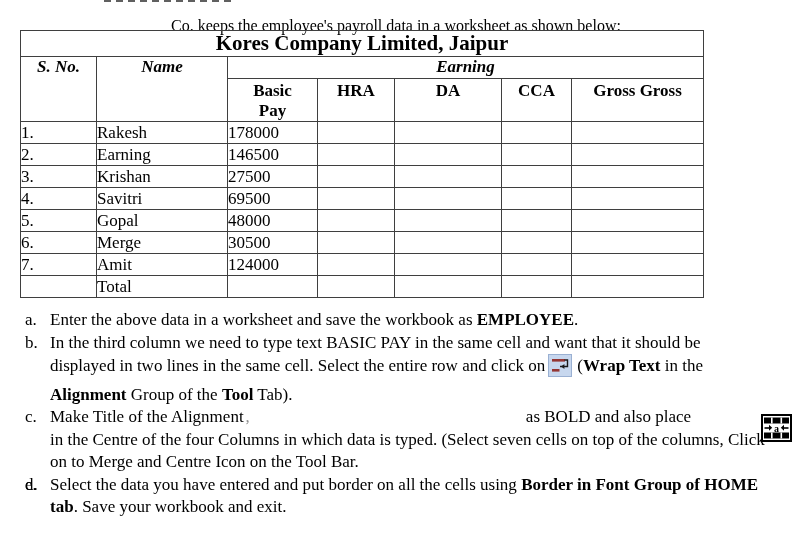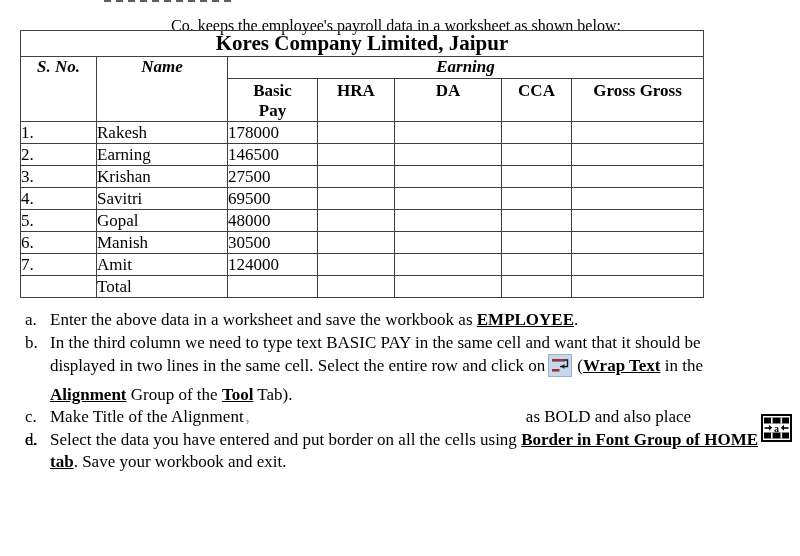--- a/index.html
+++ b/index.html
@@ -45,21 +45,21 @@
   td.c-sno  { padding-left: 9px; }
   td.c-name { padding-left: 8px; }
   td.c-basic { text-align: left; padding-right: 7px; }
   .instructions {
     position: absolute; top: 309px; left: 25px;
     width: 740px;
     font-size: 17px; line-height: 22.5px;
   }
   .instr { position: relative; padding-left: 25px; }
   .instr .ltr { position: absolute; left: 0; top: 0; }
-  .b { font-weight: 700; text-decoration: underline; }
+  .b { font-weight: 700; }
   .faint { opacity: .45; margin-left: 2px; }
   .fill-gap { display: inline-block; width: 276px; height: 1px; }
   .inline-icon {
     display: inline-block; vertical-align: -6px;
     margin: 0 5px 0 3px;
   }
   .margin-icon { position: absolute; top: 414px; left: 761px; }
 </style>
 </head>
 <body>
@@ -134,21 +134,21 @@
       <td class="c-sno">5.</td>
       <td class="c-name">Gopal</td>
       <td class="c-basic">48000</td>
       <td></td>
       <td></td>
       <td></td>
       <td></td>
     </tr>
     <tr class="data-row">
       <td class="c-sno">6.</td>
-      <td class="c-name">Manish</td>
+      <td class="c-name">Merge</td>
       <td class="c-basic">30500</td>
       <td></td>
       <td></td>
       <td></td>
       <td></td>
     </tr>
     <tr class="data-row">
       <td class="c-sno">7.</td>
       <td class="c-name">Amit</td>
       <td class="c-basic">124000</td>
@@ -183,20 +183,21 @@
           <rect x="4" y="5" width="13" height="2.6" fill="#943634"></rect>
           <path d="M16.5 6 h3 v6.5 h-7.5" stroke="#1a1a1a" stroke-width="1.4" fill="none"></path>
           <path d="M13 12.5 l3.4 -2.4 v4.8 z" fill="#1a1a1a"></path>
           <rect x="4" y="15" width="7.5" height="2.6" fill="#943634"></rect>
         </svg></span><span>(</span><span class="b">Wrap Text</span><span> in the </span><span class="b">Alignment</span><span> Group of the </span><span class="b">Tool</span><span> Tab).</span>
   </div>
 
   <div class="instr">
     <span class="ltr">c.</span>
     <span>Make Title of the Alignment</span><span class="faint">,</span><span class="fill-gap"></span><span>as BOLD and also place</span><br>
+    <span>in the Centre of the four Columns in which data is typed. (Select seven cells on top of the columns, Click on to Merge and Centre Icon on the Tool Bar.</span>
   </div>
 
   <div class="instr">
     <span class="ltr">d.</span>
   </div>
 
   <div class="instr">
     <span class="ltr">e.</span>
     <span>Select the data you have entered and put border on all the cells using </span><span class="b">Border in Font Group of HOME tab</span><span>. Save your workbook and exit.</span>
   </div>

